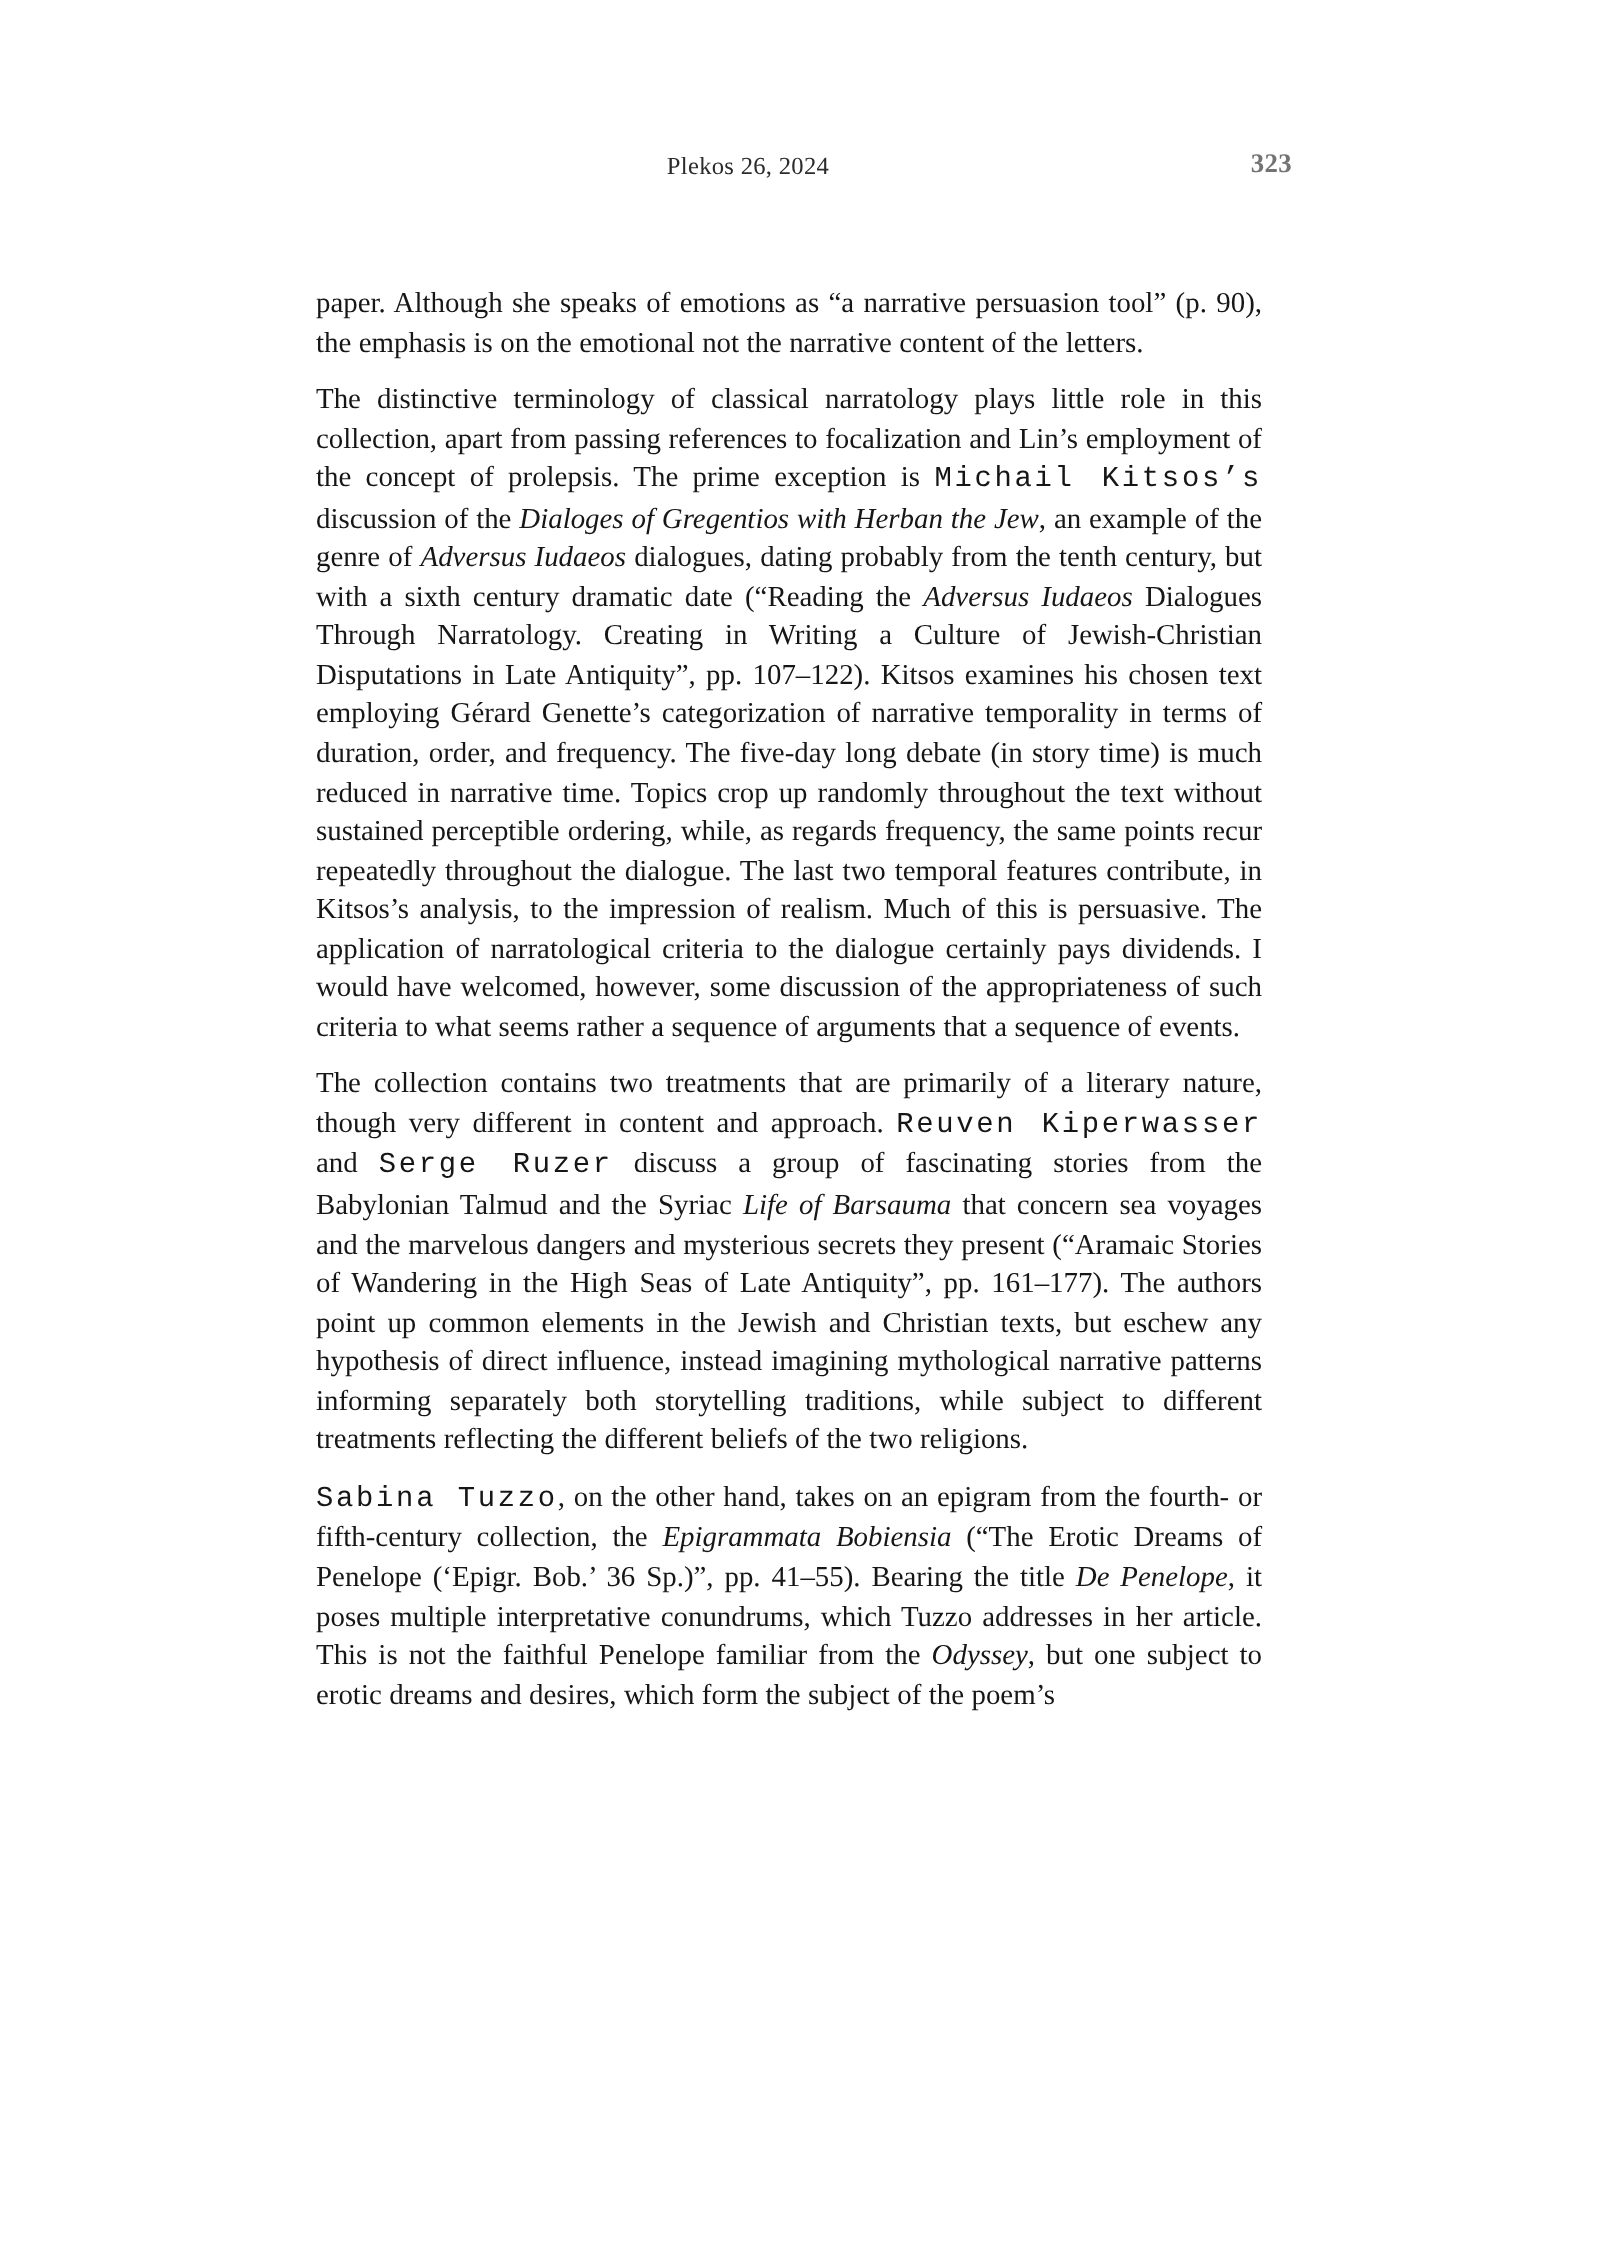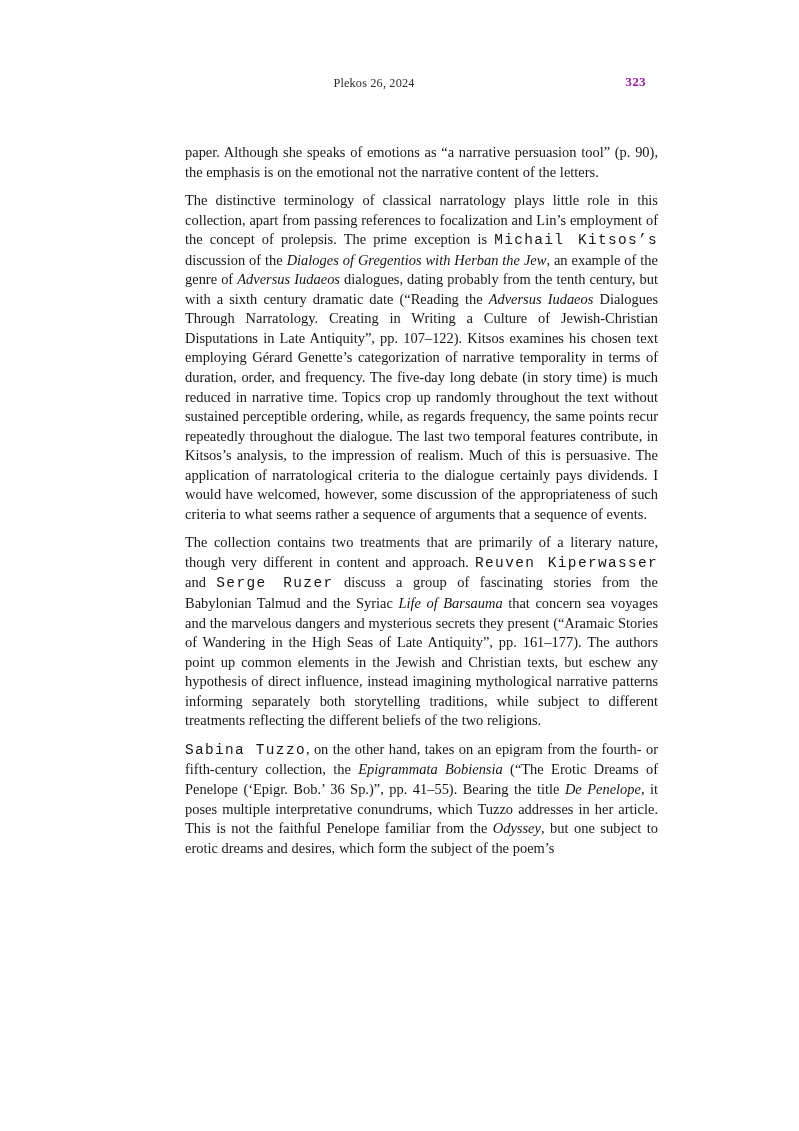--- a/index.html
+++ b/index.html
@@ -41,28 +41,28 @@
     letter-spacing: 0.15px;
     color: #2b2b2b;
     white-space: nowrap;
   }
   .rh-pageno {
     position: absolute;
     right: 0;
     top: 0;
     font-size: 13.4px;
     font-weight: bold;
-    color: #a21caf;
+    color: #737373;
     letter-spacing: 0.2px;
   }
 
   
   .textblock {
     position: absolute;
-    left: 175px;
+    left: 148px;
     top: 143px;
     width: 473px;
   }
   p.para {
     margin: 0 0 9px 0;
     font-size: 14.45px;
     line-height: 19.55px;
     text-align: justify;
     text-justify: inter-word;
     color: #161616;

